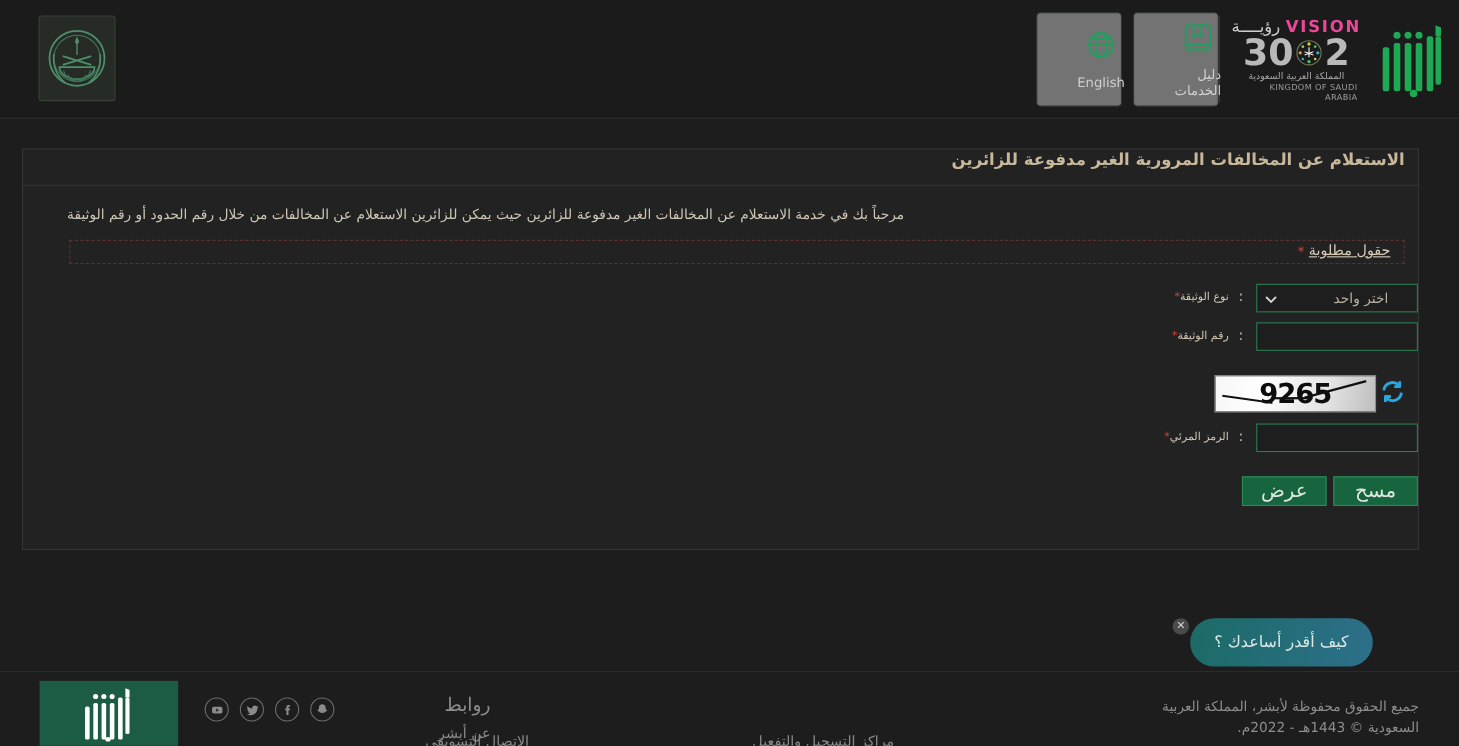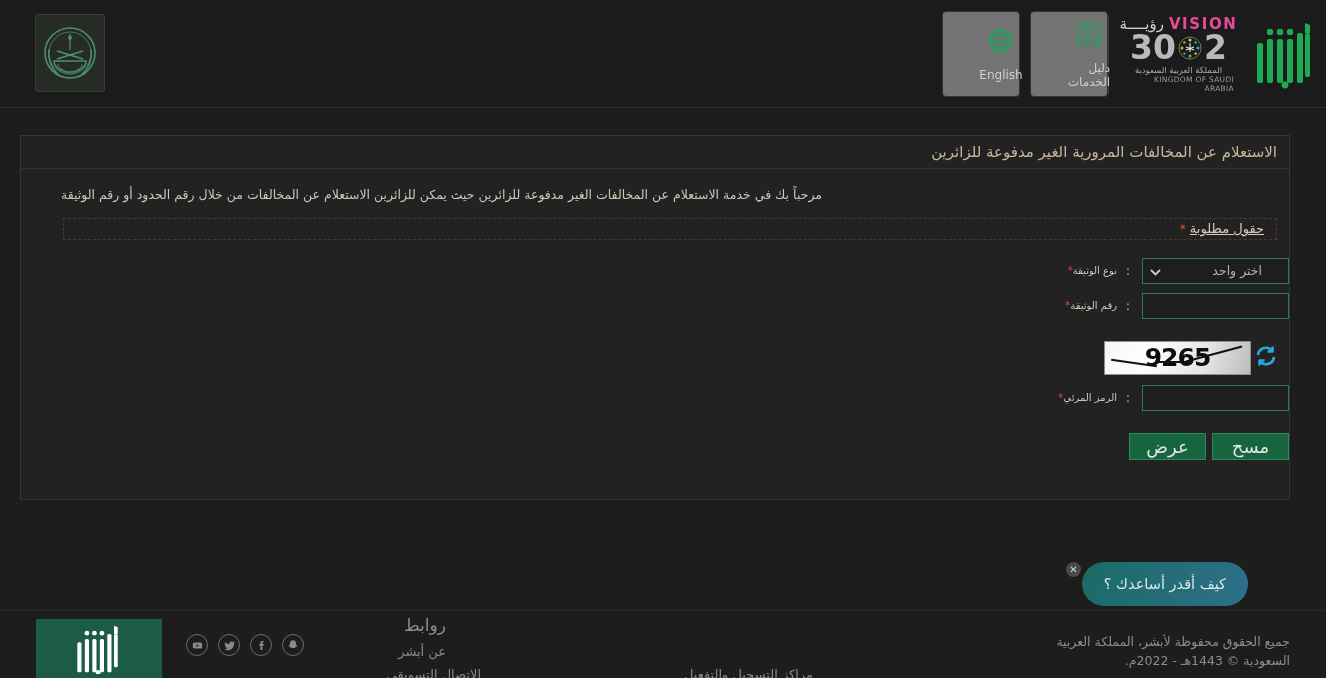--- a/index.html
+++ b/index.html
@@ -53,22 +53,23 @@
   }
   .hdr-btn-label { font-size: 12px; color: #cfcfcf; }
 
   
   .panel {
     position: absolute; left: 20px; top: 135px; width: 1270px; height: 365px;
     background: #222222; border: 1px solid #343434;
   }
   .panel-head {
     height: 33px; border-bottom: 1px solid #343434;
-    display: flex; align-items: center; justify-content: flex-start;
+    display: flex; align-items: flex-start; justify-content: flex-start;
     padding: 0 12px;
+    font-weight: bold;
   }
   .panel-title { font-size: 15px; color: #c8b89a; }
   .panel-desc {
     text-align: left; padding: 17px 48px 0 40px;
     font-size: 12.5px; color: #cfc6b6; line-height: 1.4;
   }
   .required-bar {
     margin: 14px 12px 0 42px; height: 22px;
     border: 1px dashed #5c3030;
     display: flex; align-items: center; justify-content: flex-start;
@@ -390,21 +391,21 @@
         </svg>
       </div>
       <div class="soc">
         <svg width="13" height="13" viewBox="0 0 13 13">
           <rect x="1.8" y="3.6" width="9.4" height="6" rx="1.6" fill="#8a8a8a"></rect>
           <path d="M5.4 5.2 L8.2 6.6 L5.4 8 z" fill="#2b2b2b"></path>
         </svg>
       </div>
     </div>
 
-    <div class="links-col" style="right:880px; top:4px;">
+    <div class="links-col" style="right:880px; top:20px;">
       <div class="links-title">روابط</div>
       <div class="link-item">عن أبشر</div>
     </div>
 
     <div class="links-col" style="right:513px; top:56px;">
       <div class="link-item">مراكز التسجيل والتفعيل</div>
     </div>
 
     <div class="links-col" style="right:845px; top:56px; width:200px;">
       <div class="link-item">الاتصال التسويقي</div>

